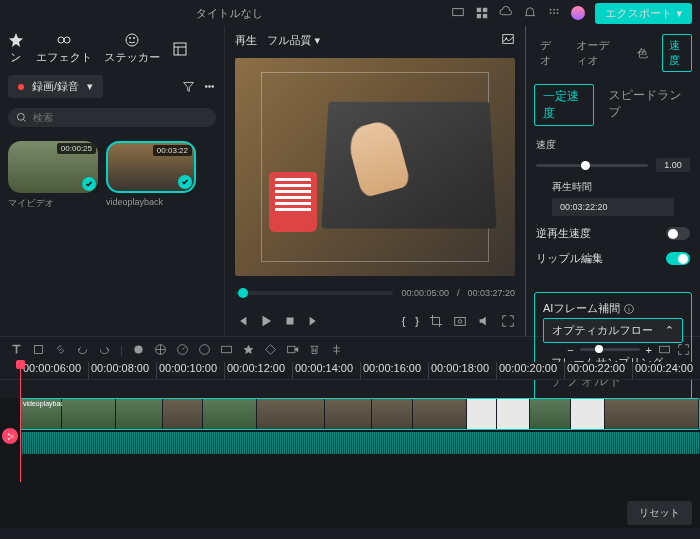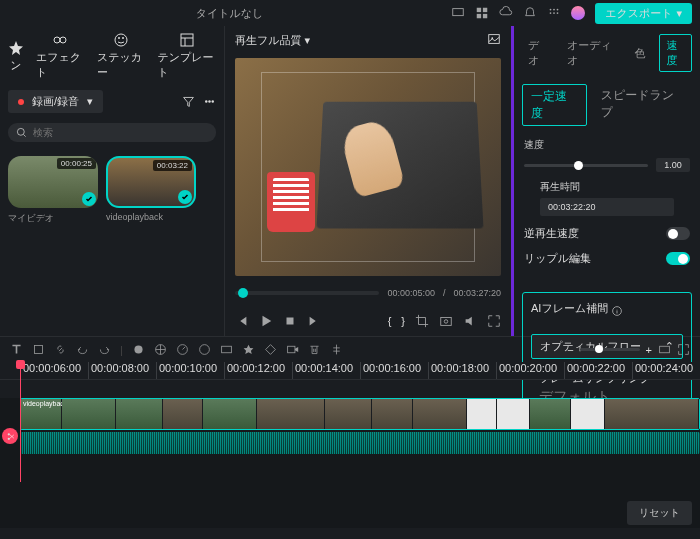--- a/index.html
+++ b/index.html
@@ -20,56 +20,56 @@
 .search{margin:6px 8px;background:#2a2d31;border-radius:9px;padding:4px 8px;display:flex;align-items:center;gap:6px}
 .search input{background:none;border:none;color:#999;outline:none;flex:1;font-size:10px}
 .thumbs{display:flex;gap:8px;padding:8px}
 .thumb{width:90px}
 .thumb-img{width:90px;height:52px;border-radius:13px;position:relative;overflow:hidden}
 .thumb.sel .thumb-img{border:2px solid #00d4c7}
 .thumb-dur{position:absolute;top:2px;right:2px;background:rgba(0,0,0,.7);padding:1px 4px;font-size:8px;border-radius:2px}
 .thumb-check{position:absolute;bottom:2px;right:2px;width:14px;height:14px;background:#00d4c7;border-radius:50%;display:flex;align-items:center;justify-content:center}
 .thumb-label{font-size:9px;color:#999;margin-top:4px;text-align:left}
 .center{flex:1;background:#1a1d21;display:flex;flex-direction:column}
-.preview-top{display:flex;align-items:center;padding:6px 10px;font-size:10px}
+.preview-top{display:flex;align-items:center;gap:10px;padding:6px 10px;font-size:10px}
 .preview-canvas{flex:1;margin:4px 10px;background:linear-gradient(135deg,#8b6f47 0%,#6b5538 40%,#3a3530 100%);position:relative;border-radius:2px;display:flex;align-items:center;justify-content:center}
 .safe-area{position:absolute;inset:14px 26px;border:1px solid rgba(255,255,255,.3)}
 .laptop{position:absolute;right:8%;top:18%;width:60%;height:60%;background:linear-gradient(145deg,#4a4a4a,#2a2a2a);border-radius:4px;transform:perspective(400px) rotateX(15deg)}
 .mug{position:absolute;left:12%;bottom:20%;width:48px;height:60px;background:#d44;border-radius:4px 4px 6px 6px}
 .mug::before{content:"";position:absolute;top:6px;left:6px;right:6px;height:36px;background:repeating-linear-gradient(#fff 0 3px,#d44 3px 6px);border-radius:2px}
 .hand{position:absolute;top:30%;left:42%;width:50px;height:70px;background:linear-gradient(#e8c5a0,#d4a878);border-radius:40% 40% 20% 20%;transform:rotate(-15deg)}
 .scrub{height:26px;padding:0 10px;display:flex;align-items:center;gap:8px}
 .scrub-track{flex:1;height:4px;background:#2a2d31;border-radius:2px;position:relative}
 .scrub-handle{position:absolute;left:2%;top:-3px;width:10px;height:10px;background:#00d4c7;border-radius:50%}
 .scrub-time{font-size:9px;color:#999}
 .controls{height:30px;display:flex;align-items:center;gap:10px;padding:0 10px;justify-content:center}
 .controls svg{width:14px;height:14px;opacity:.7}
 .ctrl-spacer{flex:1}
-.right{width:189px;background:#1a1d21;border-left:3px solid #6d28d9;padding:0}
+.right{width:175px;background:#1a1d21;border-left:1px solid #6d28d9;padding:0}
 .rtabs{display:flex;gap:8px;padding:8px;align-items:center;font-size:10px}
 .rtab{color:#999;padding:3px 6px}
 .rtab.active{border:1px solid #00d4c7;color:#00d4c7;border-radius:2px}
 .rsubtabs{display:flex;gap:6px;padding:4px 8px}
 .rsubtab{padding:3px 8px;font-size:12px;color:#999}
 .rsubtab.active{border:1px solid #00d4c7;color:#00d4c7;border-radius:2px}
 .rsection{padding:8px 10px;font-size:10px}
 .rslider{display:flex;align-items:center;gap:8px;margin:6px 0}
 .rslider-track{flex:1;height:3px;background:#3a3d41;border-radius:2px;position:relative}
 .rslider-track::after{content:"";position:absolute;left:40%;top:-3px;width:9px;height:9px;background:#fff;border-radius:50%}
 .rslider-val{background:#2a2d31;padding:2px 6px;border-radius:2px;font-size:9px;min-width:34px;text-align:center}
 .rfield{margin:8px 16px}
 .rfield-label{font-size:10px;color:#ccc;margin-bottom:4px}
 .rfield-val{background:#2a2d31;padding:4px 8px;border-radius:2px;font-size:9px}
 .rtoggle{display:flex;justify-content:space-between;align-items:center;margin:10px 0;font-size:10px}
 .toggle{width:24px;height:13px;background:#3a3d41;border-radius:7px;position:relative}
 .toggle.on{background:#00d4c7}
 .toggle::after{content:"";position:absolute;width:10px;height:10px;background:#fff;border-radius:50%;top:1.5px;left:2px}
 .toggle.on::after{left:12px}
 .ai-box{border:1px solid #00d4c7;margin:8px;padding:8px;border-radius:3px}
-.ai-title{font-size:10px;color:#00d4c7;margin-bottom:18px;display:flex;align-items:flex-end;gap:4px}
+.ai-title{font-size:10px;color:#00d4c7;margin-bottom:2px;display:flex;align-items:center;gap:4px}
 .ai-select{background:#242629;border:1px solid #00d4c7;padding:4px 8px;border-radius:2px;font-size:10px;display:flex;justify-content:space-between;align-items:center;margin-bottom:6px}
 .ai-opt{padding:6px 8px;font-size:10px}
 .ai-opt .sub{font-size:14px;color:#777;margin-top:2px}
 .ai-opt.active{background:#2a3d3b}
 .timeline-tools{height:26px;background:#1a1d21;display:flex;align-items:center;gap:9px;padding:0 10px;border-top:1px solid #2a2d31}
 .timeline-tools svg{width:13px;height:13px;opacity:.65}
 .tl-active{color:#00d4c7}
 .tl-zoom{display:flex;align-items:center;gap:6px;margin-left:auto}
 .tl-zoom-track{width:60px;height:3px;background:#3a3d41;border-radius:2px;position:relative}
 .tl-zoom-track::after{content:"";position:absolute;left:25%;top:-3px;width:8px;height:8px;background:#fff;border-radius:50%}
@@ -150,21 +150,20 @@
             <circle cx="10" cy="6" r="1"></circle>
             <path d="M5 10q3 2 6 0" fill="none" stroke="currentColor"></path>
           </svg>
           <span>ステッカー</span>
         </div>
       <div class="tabicon">
           <svg viewBox="0 0 16 16">
             <rect x="2" y="2" width="12" height="12" fill="none" stroke="currentColor"></rect>
             <path d="M2 6h12M6 6v8" stroke="currentColor"></path>
           </svg>
-          <span>テンプレート</span>
         </div>
     </div>
     <div class="recbar">
       <div class="recbtn">
           <span style="width:6px;height:6px;background:#f44;border-radius:50%"></span>
           <span>録画/録音</span>
           <span>▾</span>
         </div>
       <div class="recbar-right">
         <svg width="13" height="13" viewBox="0 0 16 16">

